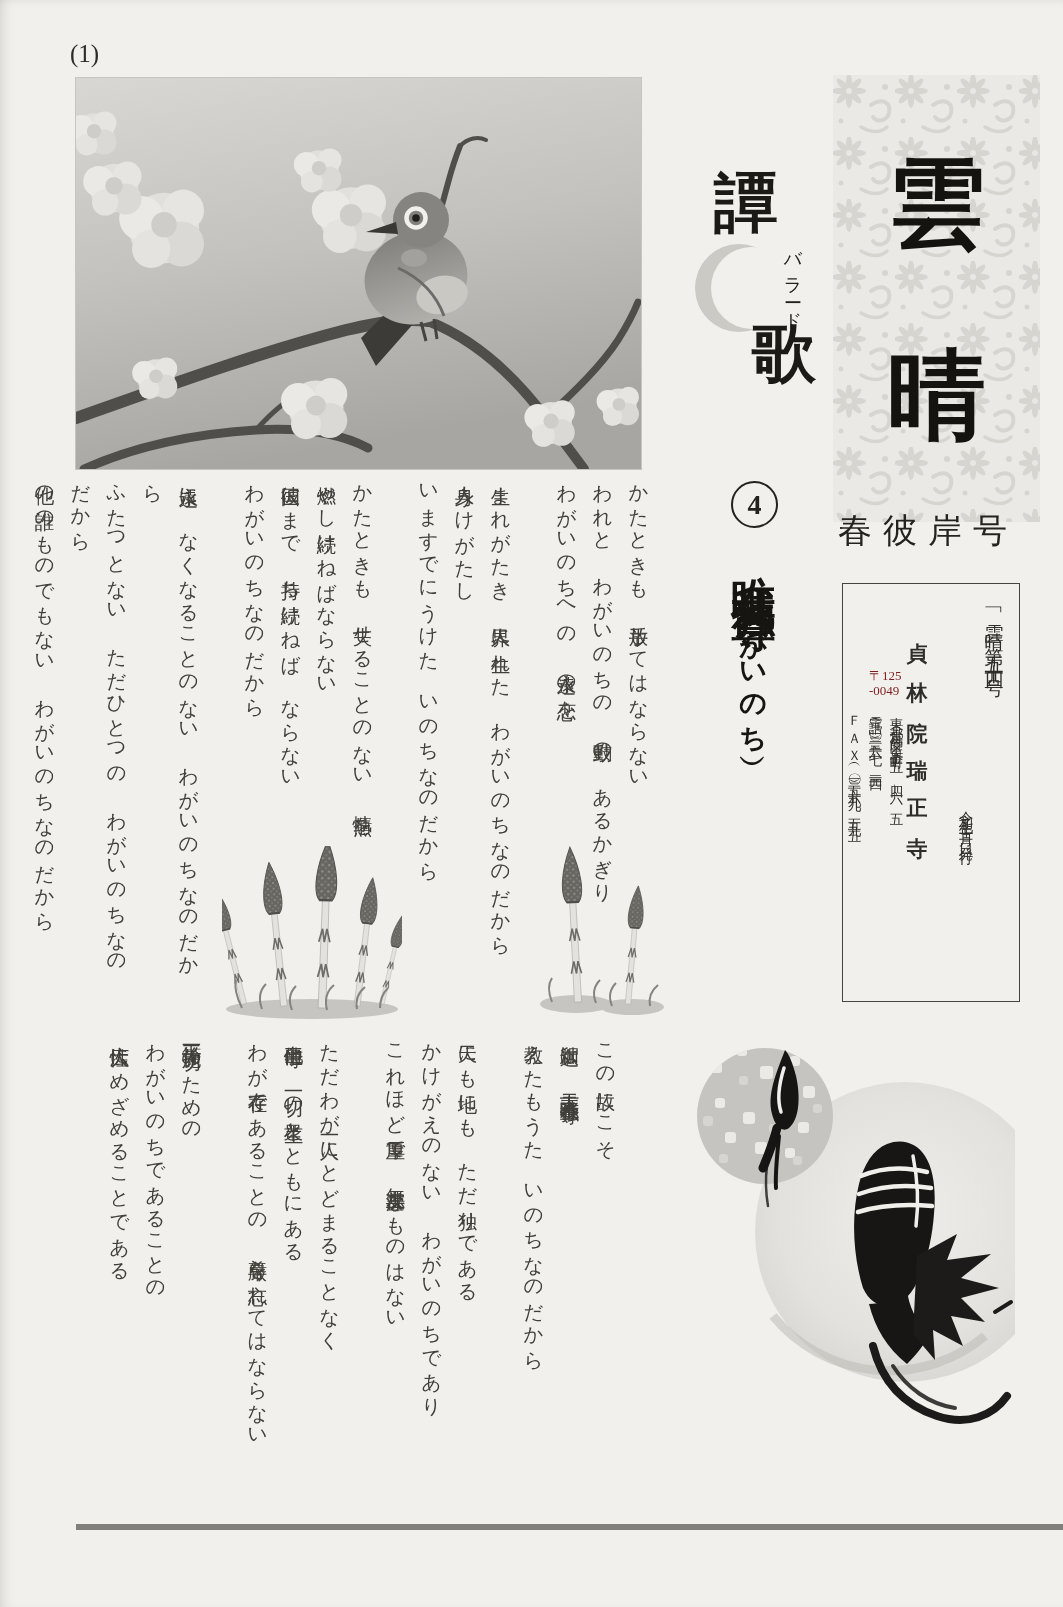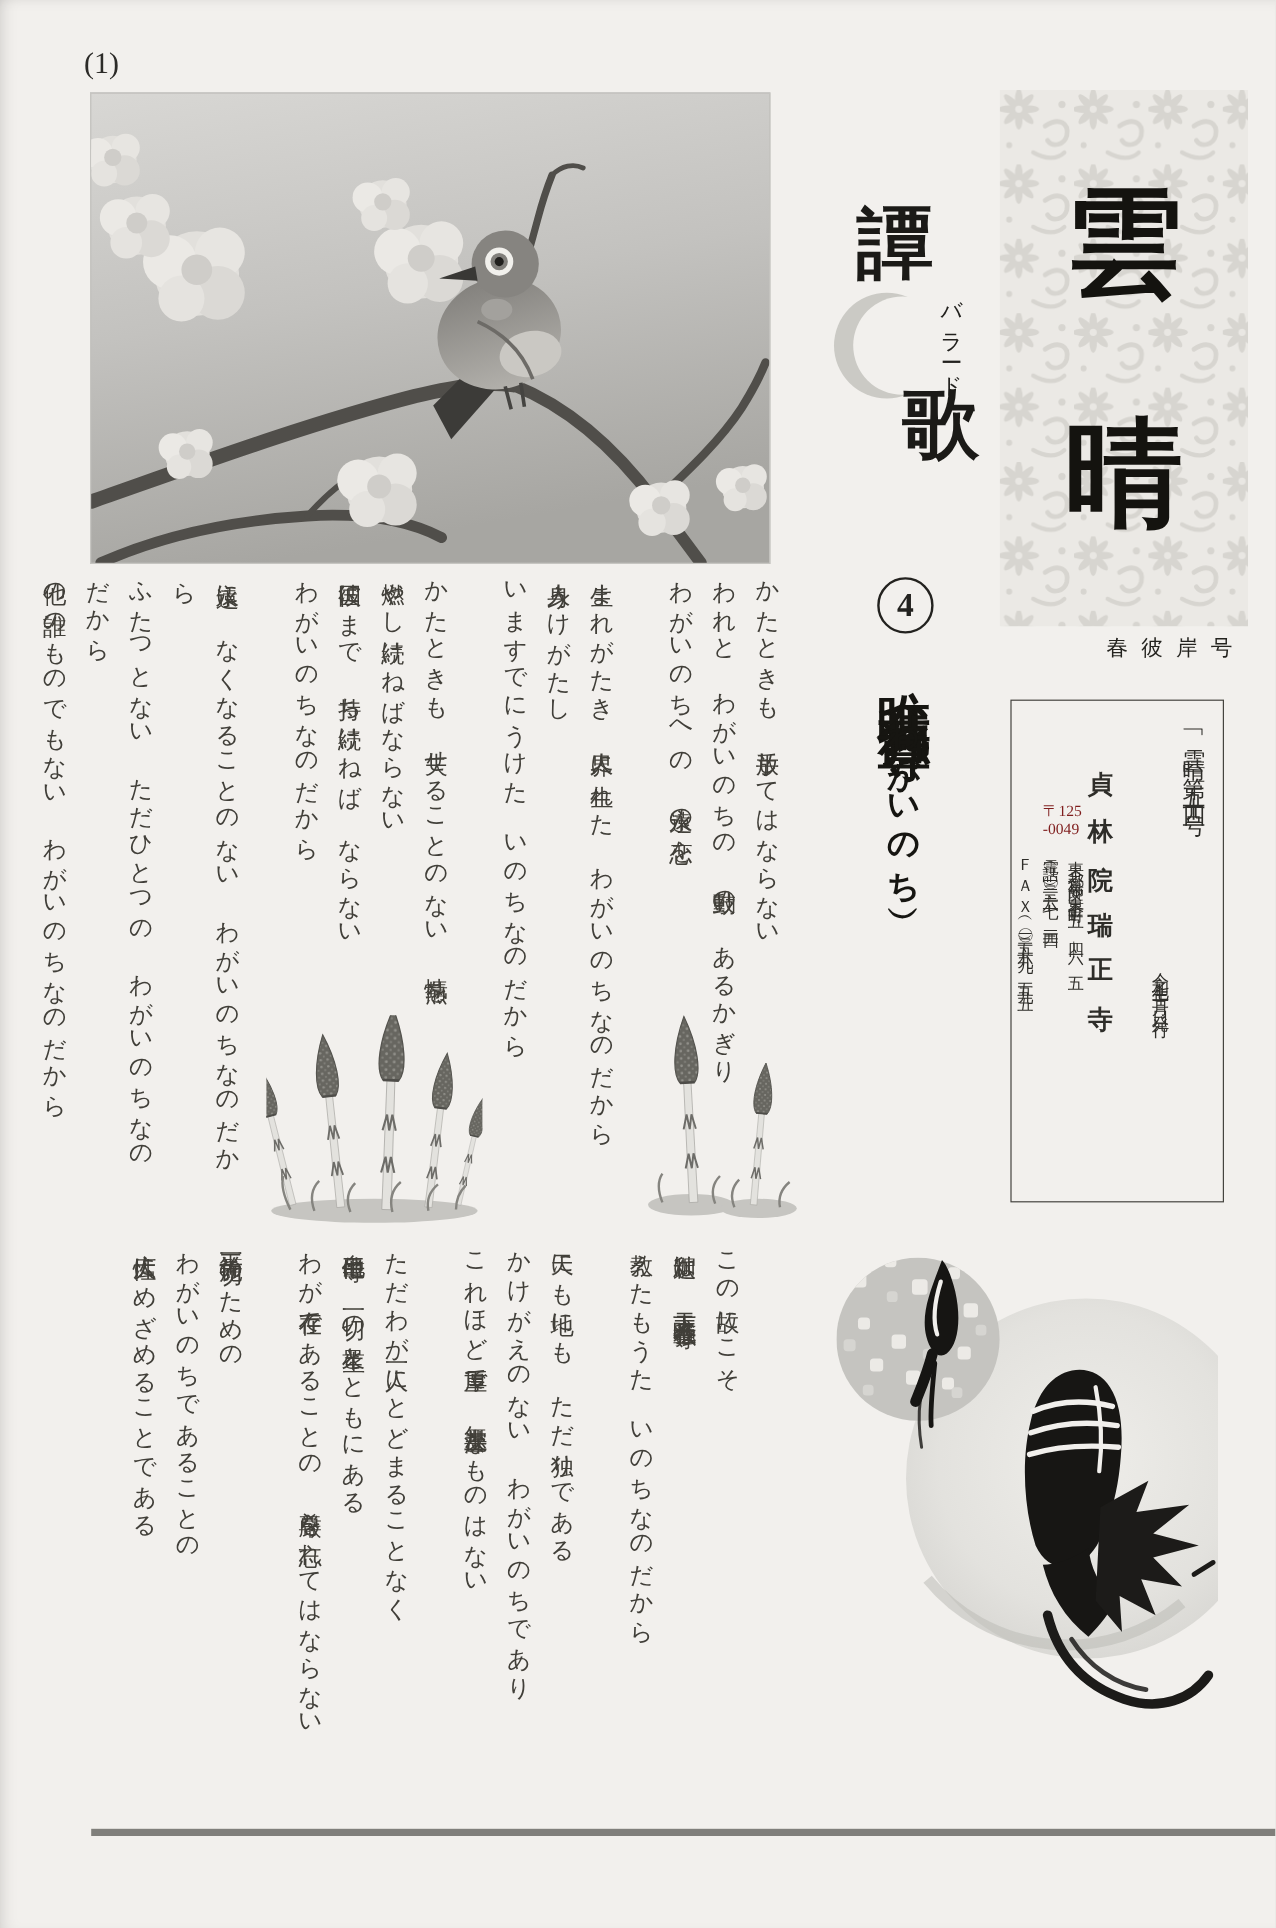--- a/index.html
+++ b/index.html
@@ -29,22 +29,22 @@
          background:#cbcac5;z-index:1;}
   .crescent .inner{position:absolute;left:16px;top:3px;width:82px;height:82px;border-radius:50%;
          background:#f2f0ed;}
   .series-char{position:absolute;font-weight:bold;font-size:64px;line-height:1;color:#1b1a17;z-index:2;}
   .series-char.s1{left:714px;top:172px;}
   .series-char.s2{left:752px;top:322px;}
   .series-furi{position:absolute;left:781px;top:238px;font-size:18px;letter-spacing:7px;
          color:#22211e;z-index:2;}
 
   
-  .issue-label{position:absolute;left:838px;top:528px;width:200px;text-align:right;
-         font-size:18px;letter-spacing:11px;color:#24231f;white-space:nowrap;}
+  .issue-label{position:absolute;left:838px;top:508px;width:200px;text-align:left;
+         font-size:34px;letter-spacing:11px;color:#24231f;white-space:nowrap;}
   .colophon{position:absolute;left:842px;top:583px;width:176px;height:417px;
          border:1.5px solid #45443f;}
   .colophon .col{position:absolute;white-space:nowrap;color:#2e2d29;}
   .c-issue{left:138px;top:17px;font-size:19px;letter-spacing:8px;}
   .c-date{left:113px;top:215px;font-size:14.5px;letter-spacing:4.5px;}
   .c-temple{left:60px;top:42px;font-size:21px;letter-spacing:39px;font-weight:bold;}
   .c-postal{position:absolute;left:26px;top:84px;font-size:13px;line-height:15px;color:#7f1d1d;}
   .c-addr{left:44px;top:122px;font-size:13.5px;letter-spacing:5px;}
   .c-tel{left:23px;top:122px;font-size:13.5px;letter-spacing:4px;}
   .c-fax{left:2px;top:122px;font-size:13.5px;letter-spacing:4px;}

